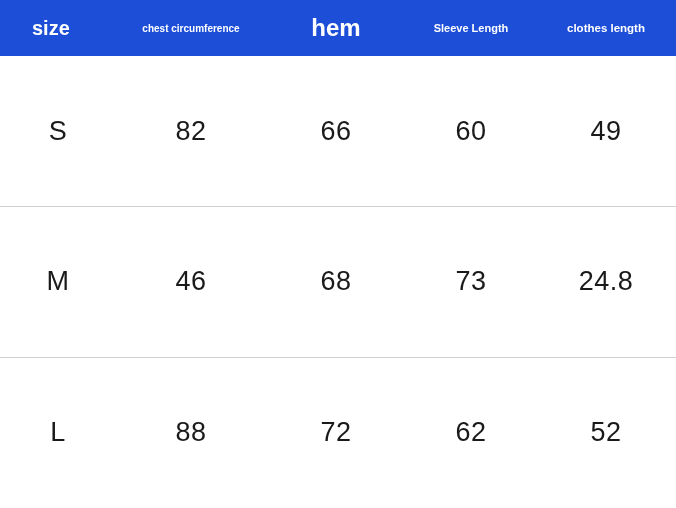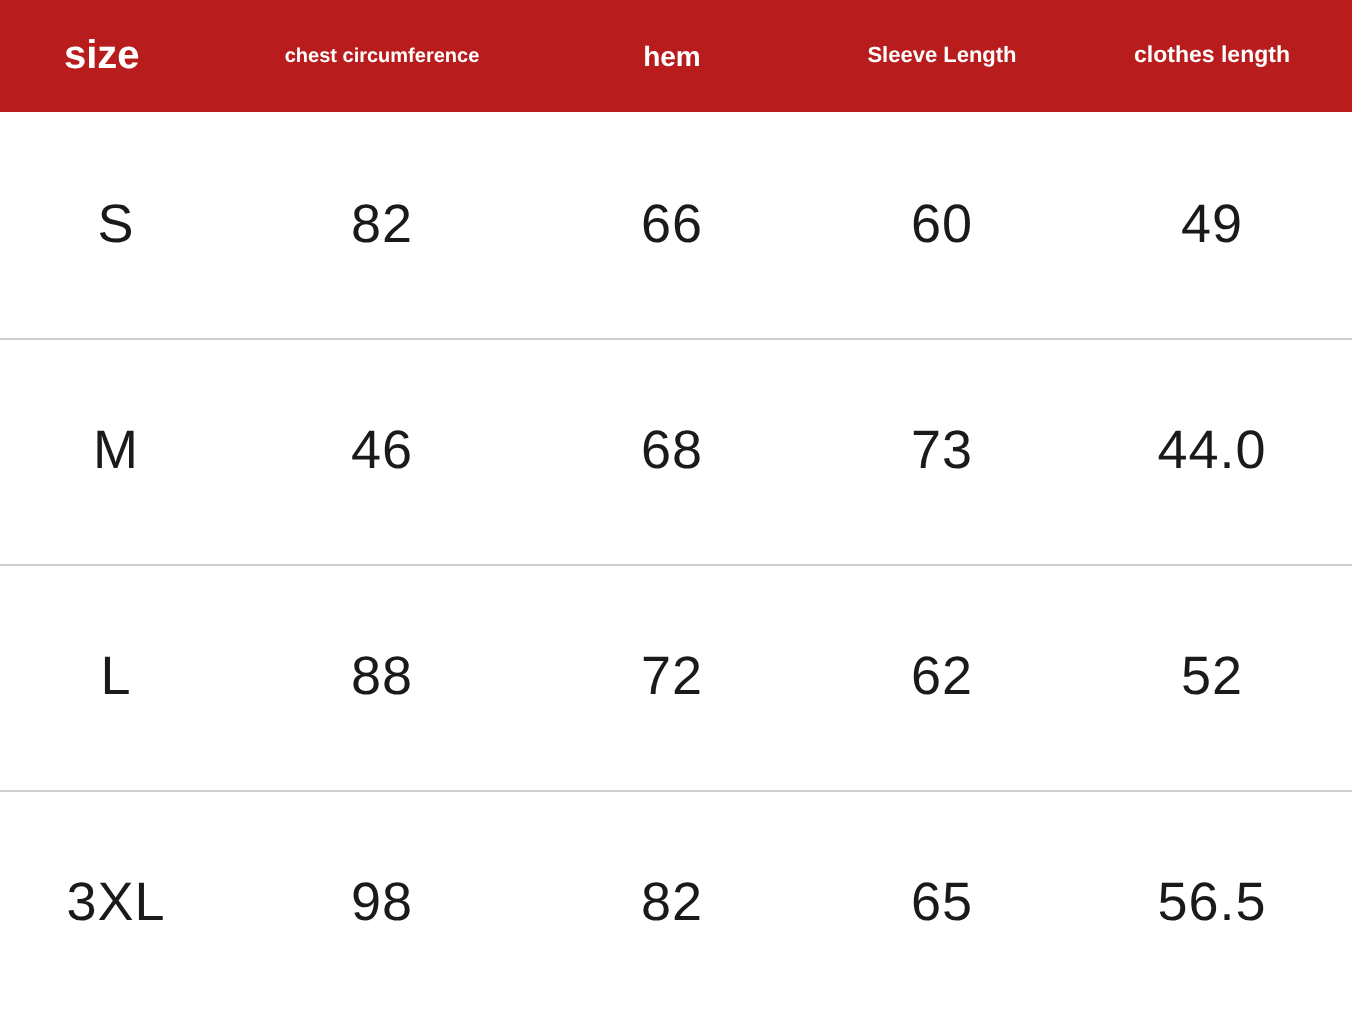--- a/index.html
+++ b/index.html
@@ -22,32 +22,32 @@
   .size-table colgroup col.c0 { width: 116px; }
   .size-table colgroup col.c1 { width: 150px; }
   .size-table colgroup col.c2 { width: 140px; }
   .size-table colgroup col.c3 { width: 130px; }
   .size-table colgroup col.c4 { width: 140px; }
 
   thead tr {
     height: 56px;
   }
   thead th {
-    background: #b91c1c;
+    background: #1d4ed8;
     color: #ffffff;
     font-weight: bold;
     text-align: center;
     vertical-align: middle;
     padding: 0;
     border: none;
   }
   
   th.h0 { font-size: 20px; text-align: left; padding-left: 32px; }
   th.h1 { font-size: 10px; }
-  th.h2 { font-size: 14px; margin-top: 44px; }
+  th.h2 { font-size: 24px; margin-top: 44px; }
   th.h3 { font-size: 11px; text-align: center; }
   th.h4 { font-size: 11.5px; }
 
   tbody tr {
     height: 70.5px;
   }
   tbody td {
     text-align: center;
     vertical-align: middle;
     font-size: 27px;
@@ -90,30 +90,23 @@
       <td>82</td>
       <td>66</td>
       <td>60</td>
       <td>49</td>
     </tr>
     <tr>
       <td class="sizecell">M</td>
       <td>46</td>
       <td>68</td>
       <td>73</td>
-      <td>44.0</td>
+      <td>24.8</td>
     </tr>
     <tr>
       <td class="sizecell">L</td>
       <td>88</td>
       <td>72</td>
       <td>62</td>
       <td>52</td>
     </tr>
-    <tr>
-      <td class="sizecell">3XL</td>
-      <td>98</td>
-      <td>82</td>
-      <td>65</td>
-      <td>56.5</td>
-    </tr>
   </tbody>
 </table>
 
 </body></html>

